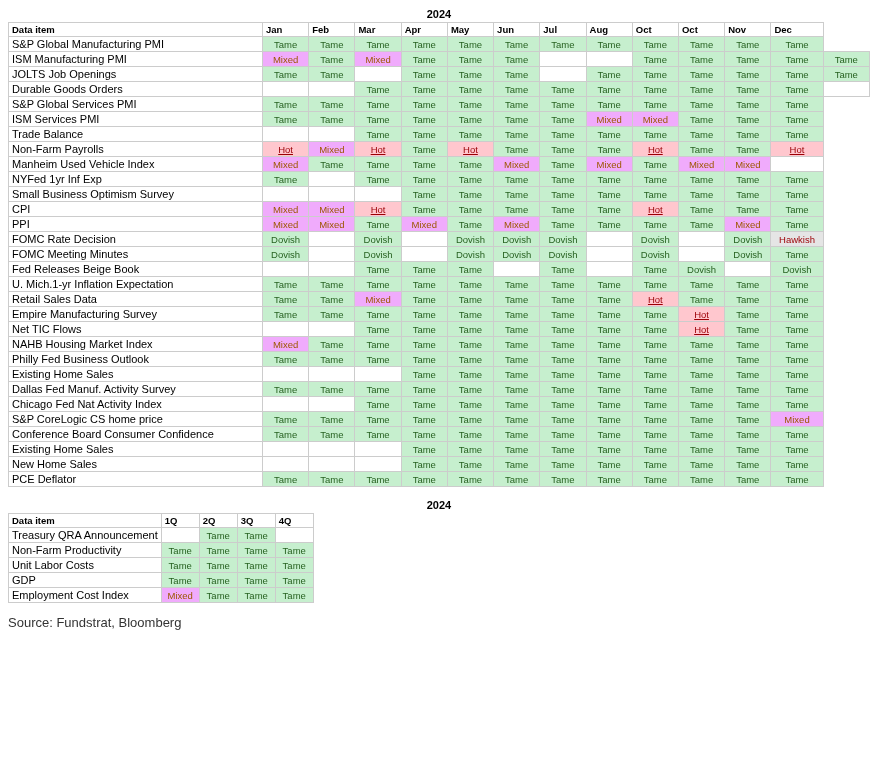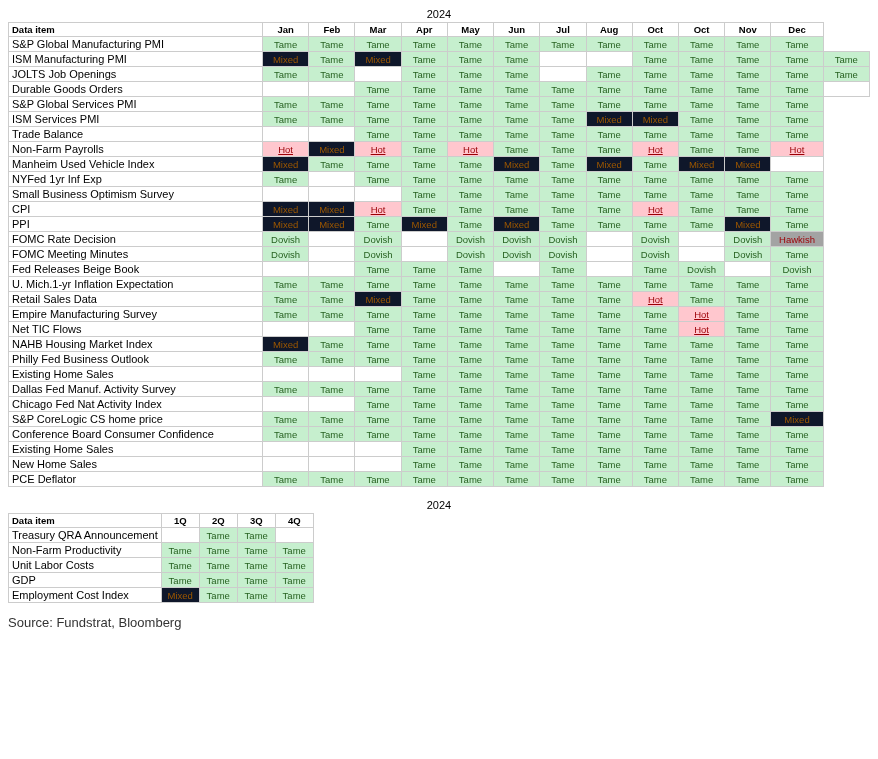--- a/index.html
+++ b/index.html
@@ -1,30 +1,30 @@
 <!DOCTYPE html>
 <html><head>
   <meta charset="utf-8">
   <style>
     * { margin: 0; padding: 0; box-sizing: border-box; }
     body { font-family: Arial, sans-serif; font-size: 10px; background: #fff; padding: 8px; color: #000; }
     
-    .year-header { text-align: center; font-weight: normal; font-size: 11px; margin-bottom: 2px; }
+    .year-header { text-align: center; font-weight: bold; font-size: 11px; margin-bottom: 2px; }
     
     table { border-collapse: collapse; width: 100%; margin-bottom: 12px; padding-left: 12px; }
     th, td { border: 1px solid #ccc; padding: 1px 3px; white-space: nowrap; font-size: 9.5px; }
-    th { background: #fff; font-weight: normal; text-align: center; }
+    th { background: #fff; font-weight: normal; text-align: left; }
     td.item-col { text-align: left; font-size: 11px; min-width: 130px; }
     td.val { text-align: center; min-width: 38px; }
     
     .tame { background: #c6efce; color: #276221; }
-    .mixed { background: #0f172a; color: #9c5700; }
+    .mixed { background: #f0abfc; color: #9c5700; }
     .hot { background: #ffc7ce; color: #9c0006; text-decoration: underline; }
     .dovish { background: #c6efce; color: #276221; }
-    .hawkish { background: #a3a3a3; color: #9c0006; }
+    .hawkish { background: #e5e5e5; color: #9c0006; }
     .empty { background: #fff; }
     
     .header-row th { font-weight: bold; background: #fff; }
     .source { font-size: 13px; margin-top: 8px; color: #333; }
   </style>
 </head>
 <body>
 
 <div class="year-header">2024</div>
 

